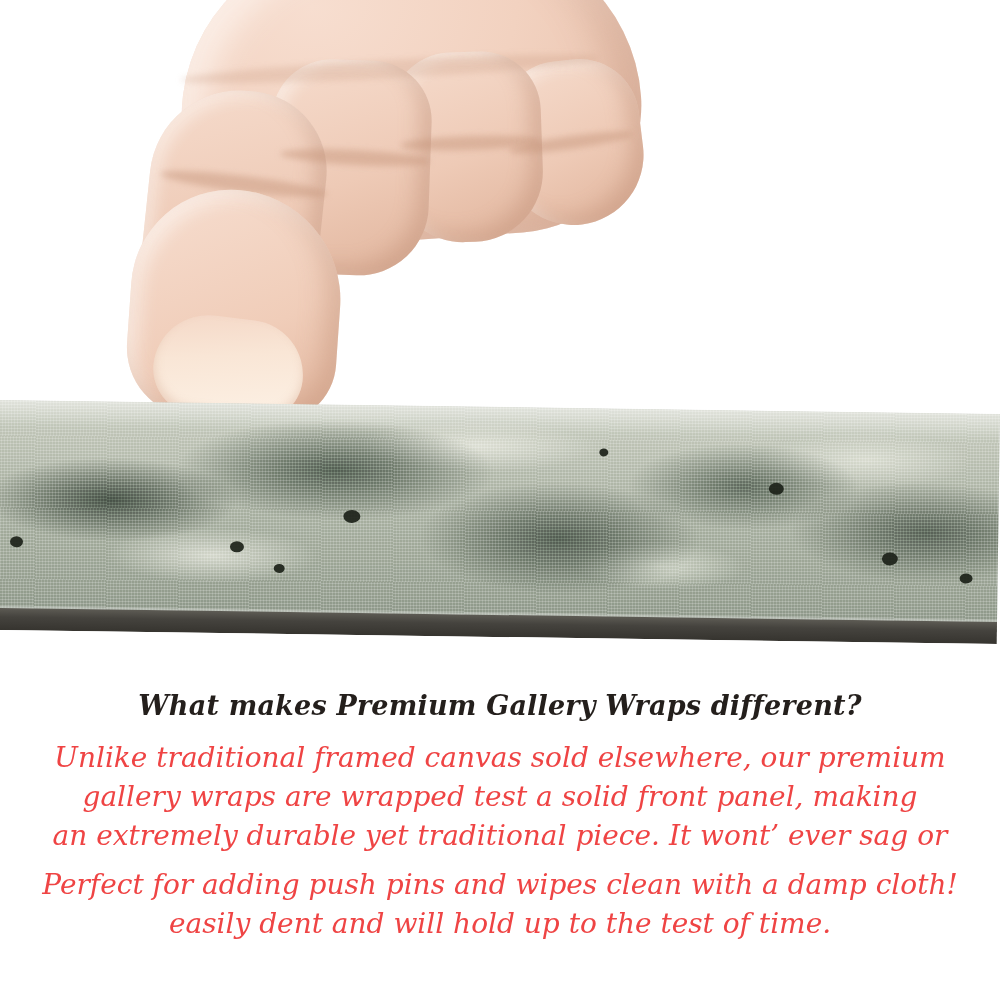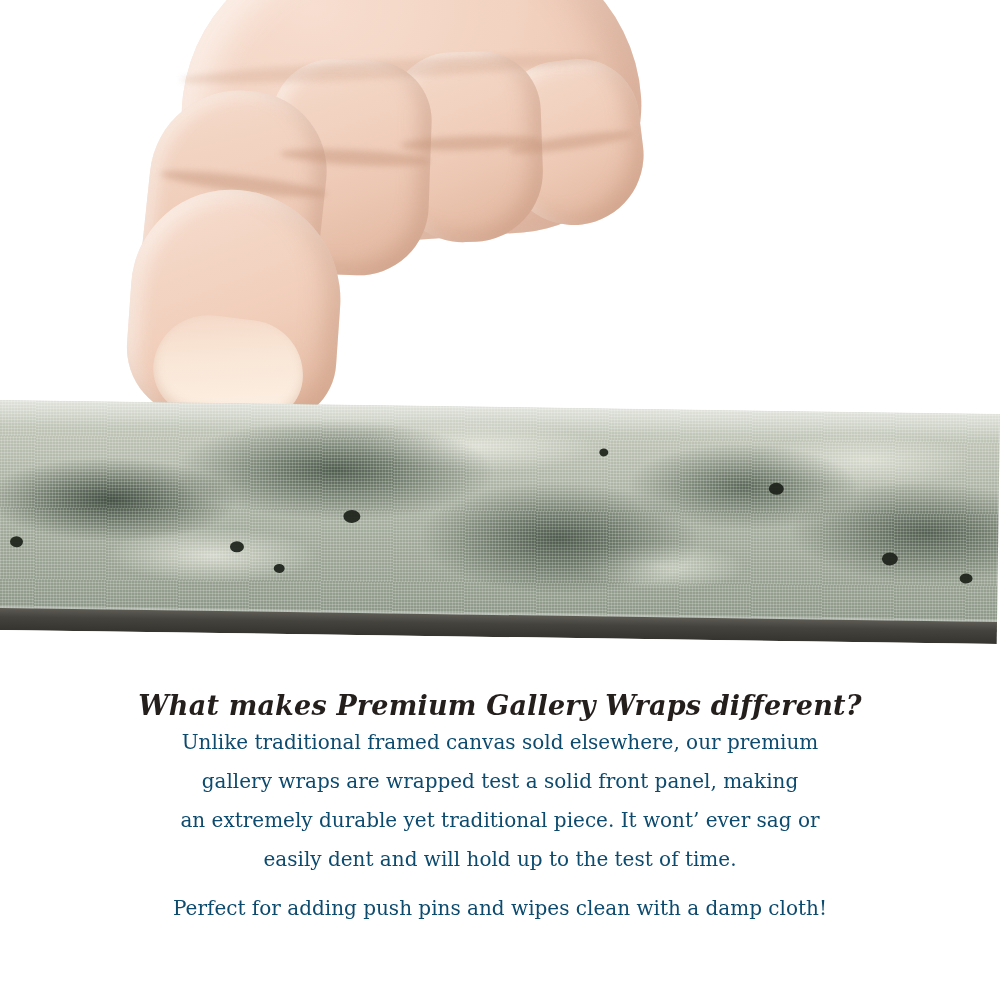--- a/index.html
+++ b/index.html
@@ -181,26 +181,27 @@
     width: 1000px;
     text-align: center;
     font-family: "DejaVu Serif", serif;
     color: #241f1c;
   }
   .caption-title {
     font-size: 27px;
     font-style: italic;
     font-weight: 700;
     letter-spacing: .2px;
-    margin-bottom: 2px;
+    margin-bottom: 17px;
   }
   .caption-line {
-    font-size: 20px;
+    font-size: 28px;
+    font-style: italic;
     line-height: 39px;
-    color: #0c4a6e;
+    color: #ef4444;
   }
   .caption-last {
     margin-top: 10px;
   }
 </style>
 </head>
 <body>
 
 <div class="canvas">
 
@@ -240,17 +241,17 @@
       <div class="slab-edge"></div>
     </div>
 
   </div>
 
   <div class="caption">
     <div class="caption-title">What makes Premium Gallery Wraps different?</div>
     <div class="caption-line">Unlike traditional framed canvas sold elsewhere, our premium</div>
     <div class="caption-line">gallery wraps are wrapped test a solid front panel, making</div>
     <div class="caption-line">an extremely durable yet traditional piece. It wont’ ever sag or</div>
+    <div class="caption-line caption-last">Perfect for adding push pins and wipes clean with a damp cloth!</div>
     <div class="caption-line">easily dent and will hold up to the test of time.</div>
-    <div class="caption-line caption-last">Perfect for adding push pins and wipes clean with a damp cloth!</div>
   </div>
 
 </div>
 
 </body></html>

